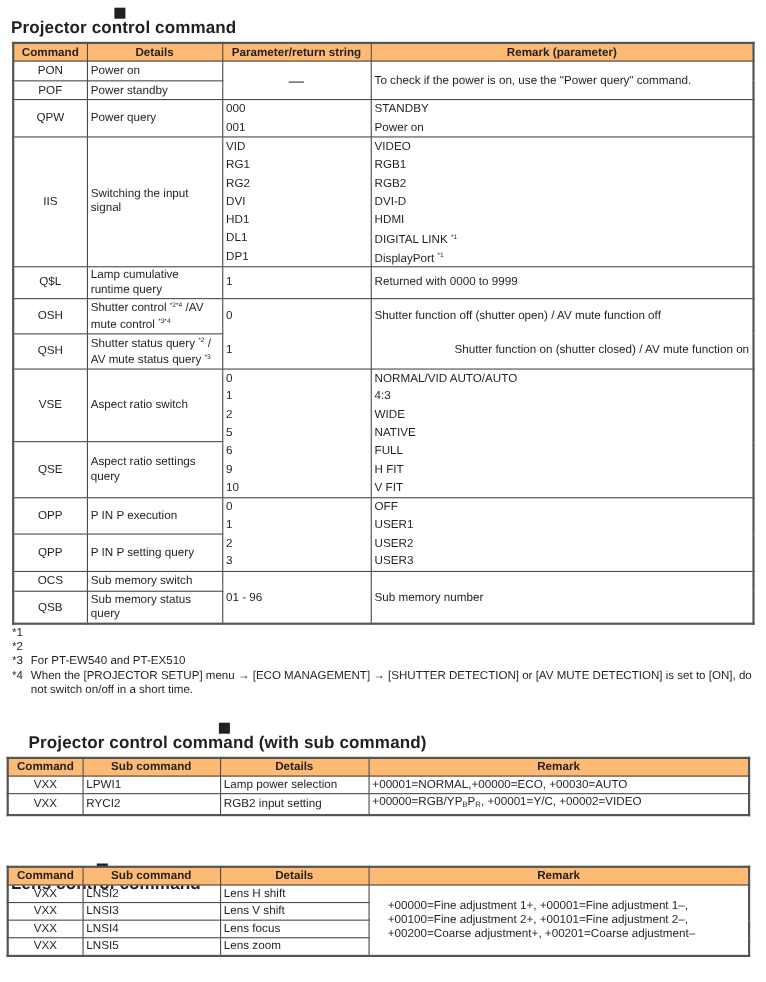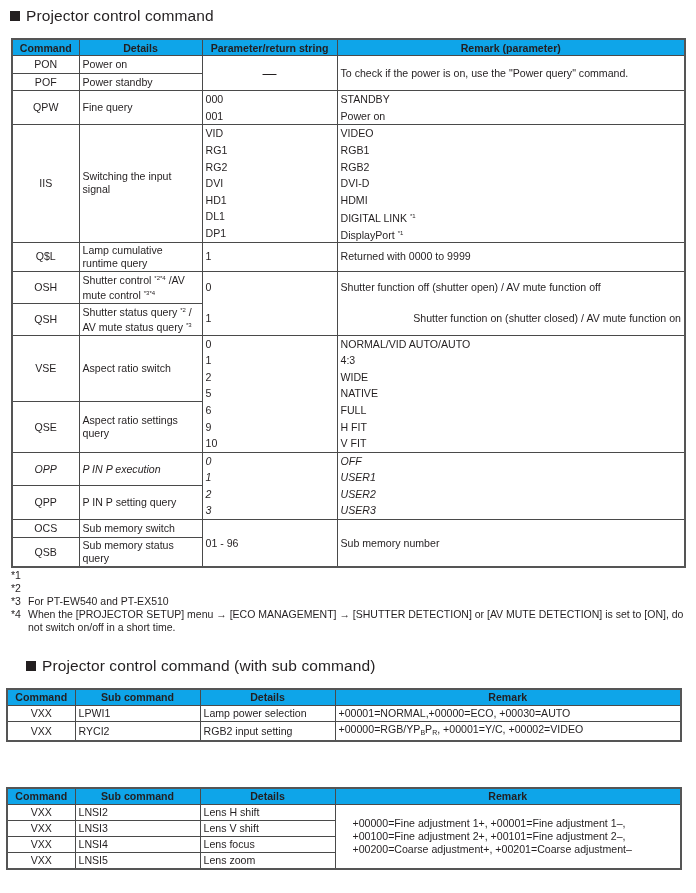--- a/index.html
+++ b/index.html
@@ -1,35 +1,35 @@
 <!DOCTYPE html>
 <html><head>
 <meta charset="utf-8">
 <style>
   html, body { margin: 0; padding: 0; background: #ffffff; }
   body {
     width: 696px; height: 893px; position: relative; overflow: hidden;
     font-family: "Liberation Sans", sans-serif; color: #231f20;
   }
   .section-title {
-    position: absolute; left: 10px; font-weight: normal; font-size: 15.5px;
-    display: flex; align-items: center; letter-spacing: 0.1px;
+    position: absolute; left: 10px; font-weight: bold; font-size: 15.5px;
+    display: flex; align-items: center; letter-spacing: 0.1px; flex-direction: column;
   }
   .section-title .sq {
     display: inline-block; width: 10px; height: 10px; background: #231f20; margin-right: 6px;
   }
   table {
     position: absolute; border-collapse: collapse; table-layout: fixed;
     font-size: 10.6px; line-height: 16.6px;
   }
   th, td {
     border: 1px solid #4a4a4a; padding: 0 3px; vertical-align: middle;
   }
   th {
-    background: #0ea5e9; font-weight: bold; text-align: center; height: 15px; line-height: 14px;
+    background: #fdba74; font-weight: bold; text-align: center; height: 15px; line-height: 14px;
   }
   table.outer { border: 2px solid #555; }
   td.c { text-align: center; }
   td.stack { vertical-align: top; padding-top: 0; }
   .line { display: block; height: 16.6px; white-space: nowrap; }
   sup.fn { font-size: 6px; vertical-align: 4px; }
   sub.s { font-size: 7px; vertical-align: -2px; }
   .notes {
     position: absolute; left: 11px; top: 569px; font-size: 10.5px; line-height: 13.1px;
   }
@@ -67,21 +67,21 @@
     <td class="c dash" rowspan="2">—</td>
     <td rowspan="2">To check if the power is on, use the "Power query" command.</td>
   </tr>
   <tr style="height:16px;">
     <td class="c">POF</td>
     <td>Power standby</td>
   </tr>
 
   <tr>
     <td class="c">QPW</td>
-    <td>Fine query</td>
+    <td>Power query</td>
     <td>
       <span class="line">000</span>
       <span class="line">001</span>
     </td>
     <td>
       <span class="line">STANDBY</span>
       <span class="line">Power on</span>
     </td>
   </tr>
 
@@ -153,21 +153,21 @@
       <span class="line">FULL</span>
       <span class="line">H FIT</span>
       <span class="line">V FIT</span>
     </td>
   </tr>
   <tr style="height:50px;">
     <td class="c">QSE</td>
     <td style="line-height:13px;">Aspect ratio settings query</td>
   </tr>
 
-  <tr style="height:33px;font-style:italic;">
+  <tr style="height:33px;">
     <td class="c">OPP</td>
     <td>P IN P execution</td>
     <td rowspan="2" class="stack">
       <span class="line">0</span>
       <span class="line">1</span>
       <span class="line">2</span>
       <span class="line">3</span>
     </td>
     <td rowspan="2" class="stack">
       <span class="line">OFF</span>

